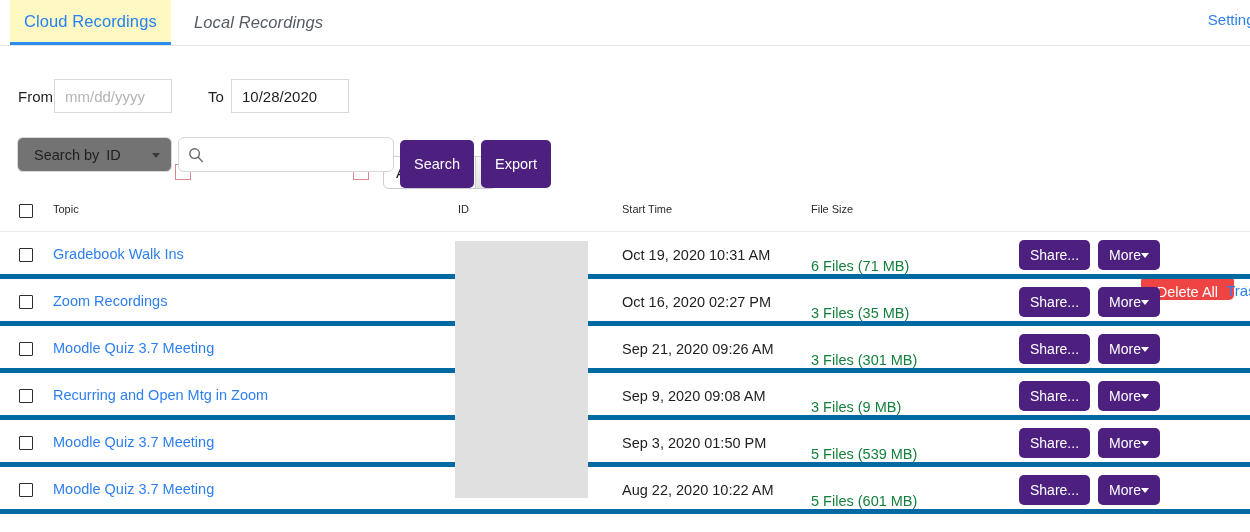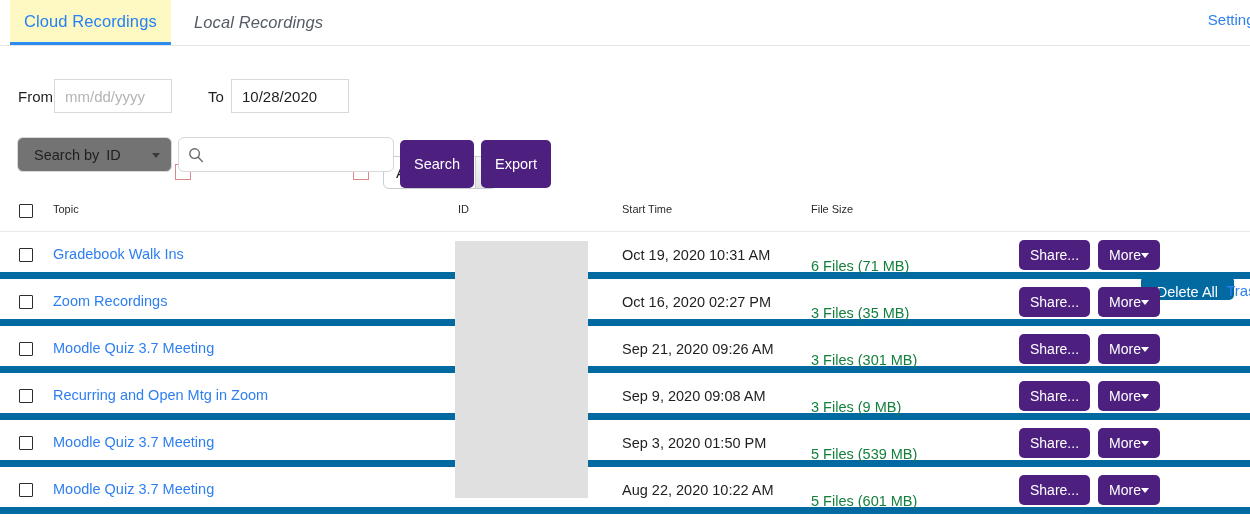--- a/index.html
+++ b/index.html
@@ -123,21 +123,21 @@
     position: absolute; top: 0; height: 48px;
     background: #4d2080; color: #fff; border: none; border-radius: 5px;
     font-size: 14.5px; font-family: "Liberation Sans", sans-serif;
     cursor: pointer; padding: 0 14px; line-height: 32px;
   }
   .btn-search { left: 400px; top: 3px; }
   .btn-export { left: 481px; top: 3px; }
 
   .btn-delete-all {
     position: absolute; right: 16px; top: 139px; height: 24px;
-    background: #0369a1; color:#fff; border: none; border-radius: 5px;
+    background: #ef4444; color:#fff; border: none; border-radius: 5px;
     font-size: 14.5px; font-family:"Liberation Sans", sans-serif;
     padding: 0 16px; line-height: 32px; cursor:pointer;
   }
   .trash-link {
     position: absolute; right: -14px; top: 145px;
     font-size: 15px; color: #2d7ff0; cursor: pointer; white-space: nowrap;
   }
 
   
   .table { position: absolute; left: 0; top: 192px; width: 1250px; }
@@ -156,21 +156,21 @@
 
   .cbx {
     position: absolute; width: 14px; height: 14px;
     border: 1.6px solid #2c2c2c; border-radius: 1px; background:#fff;
     cursor: pointer;
   }
   .th-cbx { left: 19px; top: 12px; }
 
   .row {
     position: relative; height: 47px;
-    border-bottom: 7px solid #0369a1;
+    border-bottom: 5px solid #0369a1;
   }
   .row .row-cbx { left: 19px; top: 16px; }
   .cell { position: absolute; font-size: 14.5px; }
   .c-topic { left: 53px; top: 14px; color:#2d7ff0; cursor:pointer; }
   .c-start { left: 622px; top: 15px; color:#1f1f1f; }
   .c-size  { left: 811px; top: 26px; color:#15803d; cursor:pointer; }
 
   .row-actions { position: absolute; left: 1003px; top: 8px; display:flex; gap: 8px; padding-left: 16px; }
   .act-btn {
     background: #4d2080; color:#fff; border:none; border-radius: 5px;

